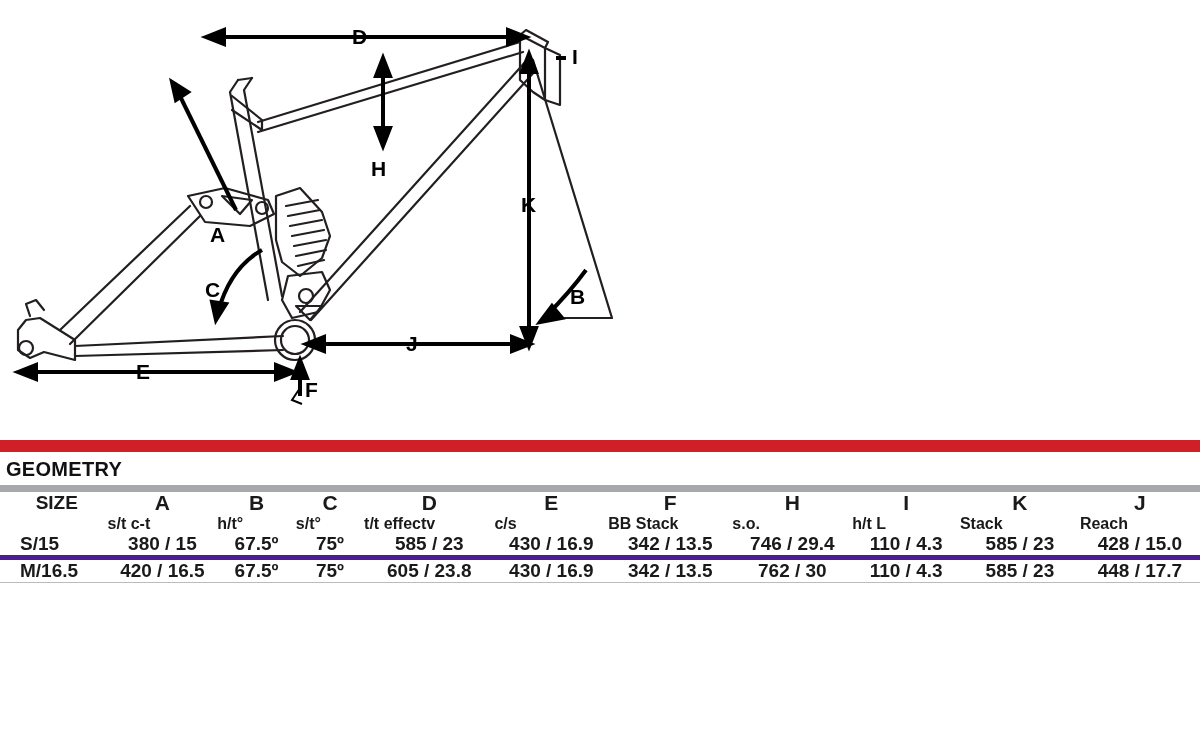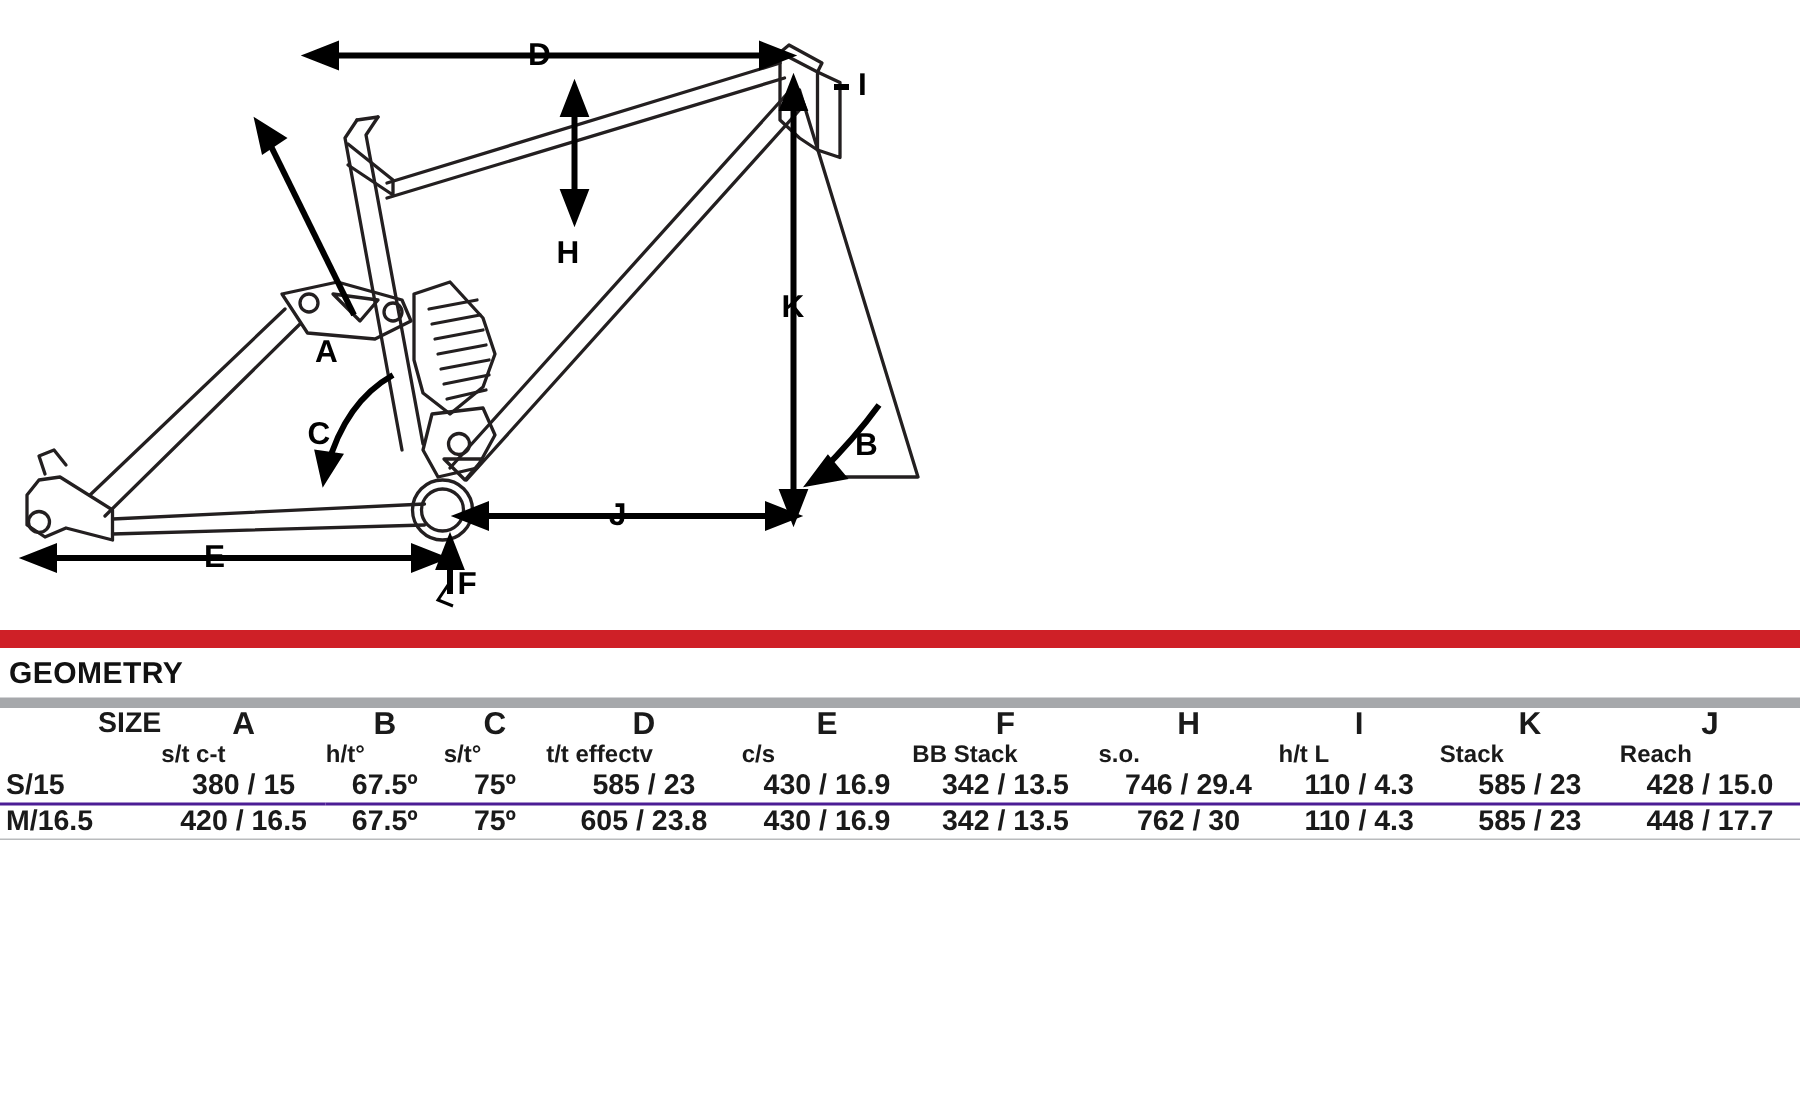--- a/index.html
+++ b/index.html
@@ -5,33 +5,33 @@
   html,body{margin:0;padding:0;background:#ffffff;}
   body{width:1200px;height:740px;font-family:"Liberation Sans",sans-serif;color:#1a1a1a;overflow:hidden;}
   .page{position:relative;width:1200px;height:740px;}
 
   
   .diagram{position:relative;width:1200px;height:420px;}
   .diagram svg{position:absolute;top:0;left:0;}
   .dlabel{position:absolute;font-weight:bold;font-size:21px;color:#000;font-family:"Liberation Sans",sans-serif;}
 
   
-  .table-wrap{position:absolute;left:0;top:420px;width:1200px;}
+  .table-wrap{position:absolute;left:0;top:440px;width:1200px;}
   .redbar{height:12px;background:#cf2027;width:1200px;}
   .geo-title{font-size:20px;font-weight:bold;letter-spacing:.3px;padding:6px 0 4px 6px;color:#111;}
   .graybar{height:7px;background:#a6a8ab;width:1200px;}
 
   table.geo{border-collapse:collapse;width:1200px;table-layout:fixed;}
   table.geo td,table.geo th{padding:0;margin:0;}
   .hdr td{vertical-align:top;padding-top:10px;padding-bottom:6px;}
   .hdr .letter{display:block;text-align:center;font-weight:bold;font-size:21px;line-height:22px;}
   .hdr .sub{display:block;text-align:left;font-weight:bold;font-size:16px;line-height:19px;}
-  .hdr .sizecell{font-weight:bold;font-size:19px;text-align:right;padding-left:6px;vertical-align:top;}
-  .row td{font-weight:bold;font-size:19px;text-align:center;padding:7px 0 7px 0;border-top:2px solid #4c1d95;}
-  .row td.sizec{text-align:left;padding-left:4px;}
+  .hdr .sizecell{font-weight:bold;font-size:19px;text-align:center;padding-left:6px;vertical-align:top;}
+  .row td{font-weight:bold;font-size:19px;text-align:center;padding:7px 0 7px 0;border-top:5px solid #4c1d95;}
+  .row td.sizec{text-align:left;padding-left:20px;}
   .row.first td{border-top:none;}
   .lastline{height:1px;background:#b9bbbd;width:1200px;}
 </style>
 </head>
 <body>
 
 <div class="page">
 
   <div class="diagram">
     <svg width="1200" height="420" viewBox="0 0 1200 420">

